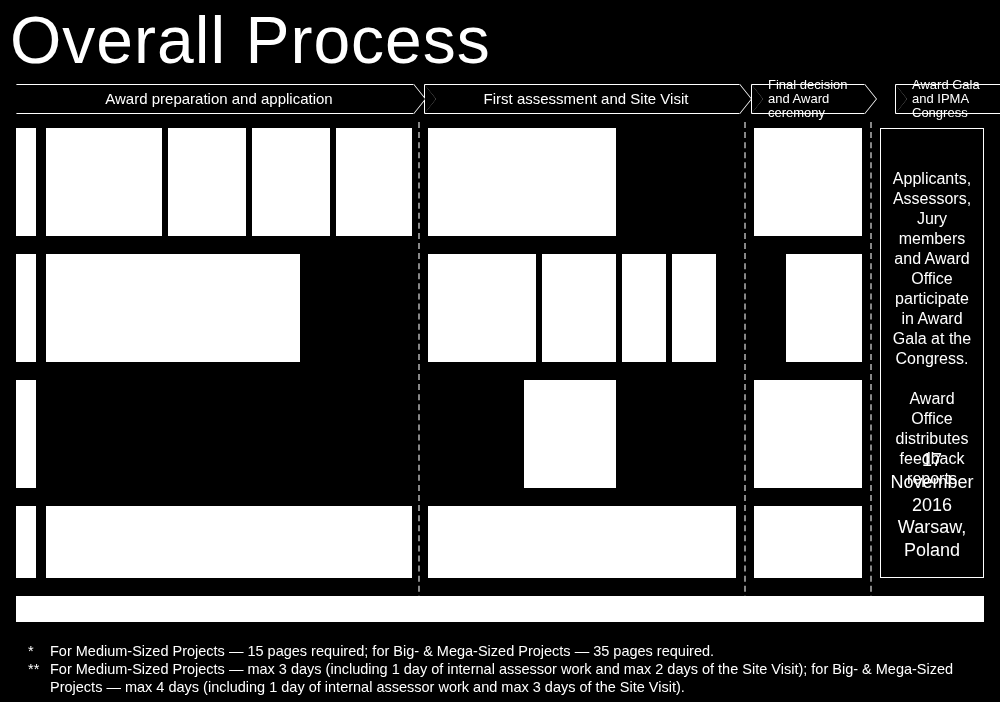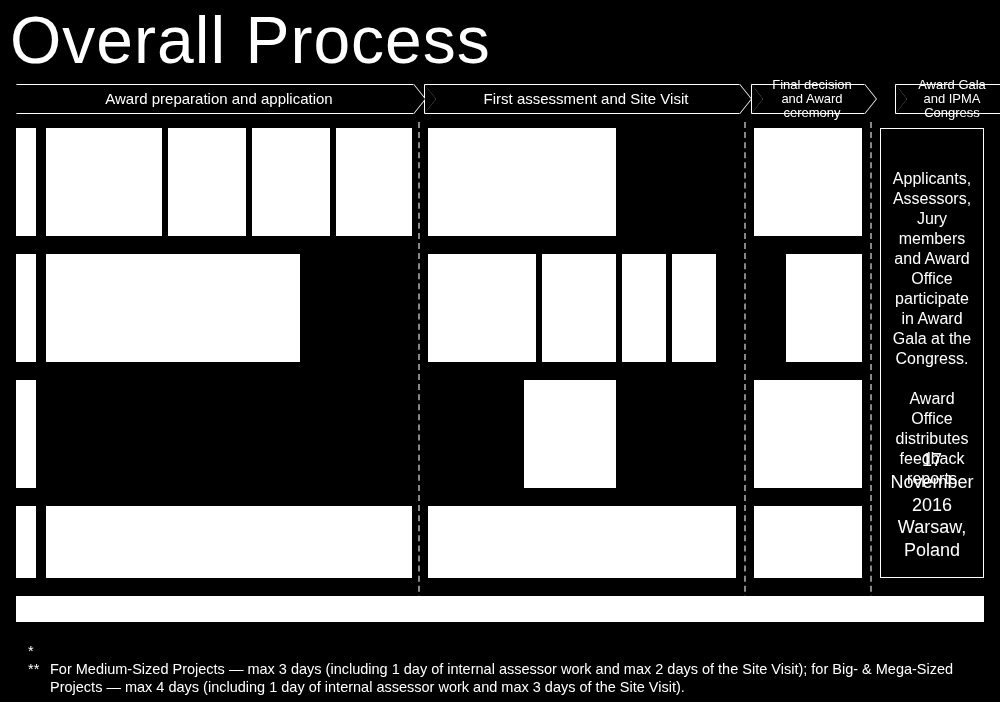--- a/index.html
+++ b/index.html
@@ -26,21 +26,20 @@
     width: 1000px; height: 702px;
   }
   .chev {
     position: absolute;
     height: 30px;
     border: 1px solid #fff;
     display: flex;
     align-items: center;
     justify-content: center;
     font-size: 15px;
-    text-align: center;
     line-height: 1.1;
   }
   .chev::before {
     content: "";
     position: absolute;
     left: -1px;
     top: -1px;
     width: 0; height: 0;
     border-top: 15px solid transparent;
     border-bottom: 15px solid transparent;
@@ -188,18 +187,19 @@
     <div class="p4-text" style="top:40px;">Applicants, Assessors, Jury members and Award Office participate in Award Gala at the Congress.</div>
     <div class="p4-text" style="top:260px;">Award Office distributes feedback reports</div>
     <div class="p4-text" style="bottom:16px; font-size:18px;">17 November 2016 Warsaw, Poland</div>
   </div>
 
 </div>
 
 <div class="footnotes">
   <div class="row">
     <span class="star">*</span>
+    <span>For Medium-Sized Projects — 15 pages required; for Big- &amp; Mega-Sized Projects — 35 pages required.</span>
   </div>
   <div class="row">
     <span class="star">**</span>
     <span>For Medium-Sized Projects — max 3 days (including 1 day of internal assessor work and max 2 days of the Site Visit); for Big- &amp; Mega-Sized Projects — max 4 days (including 1 day of internal assessor work and  max 3 days of the Site Visit).</span>
   </div>
 </div>
 
 </body></html>

